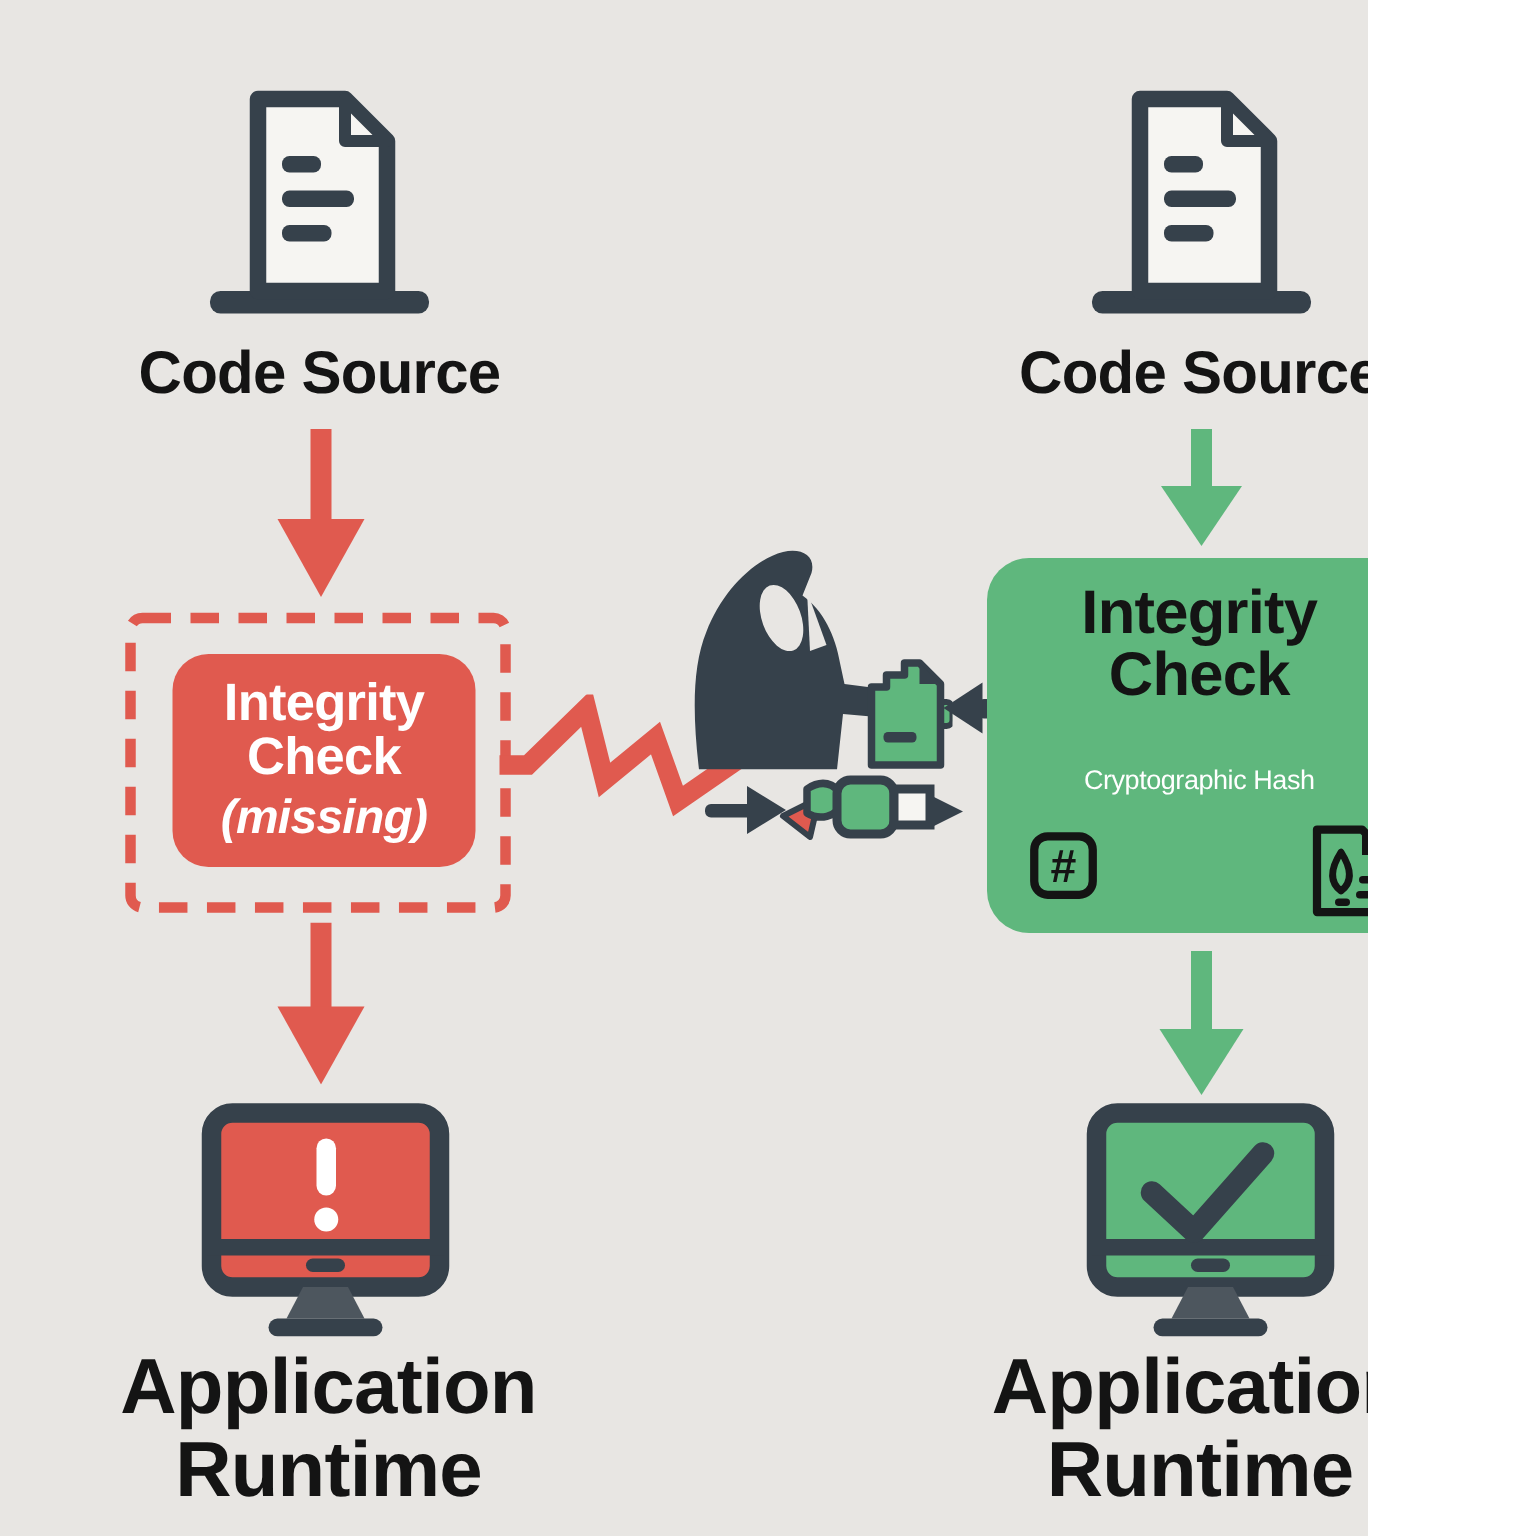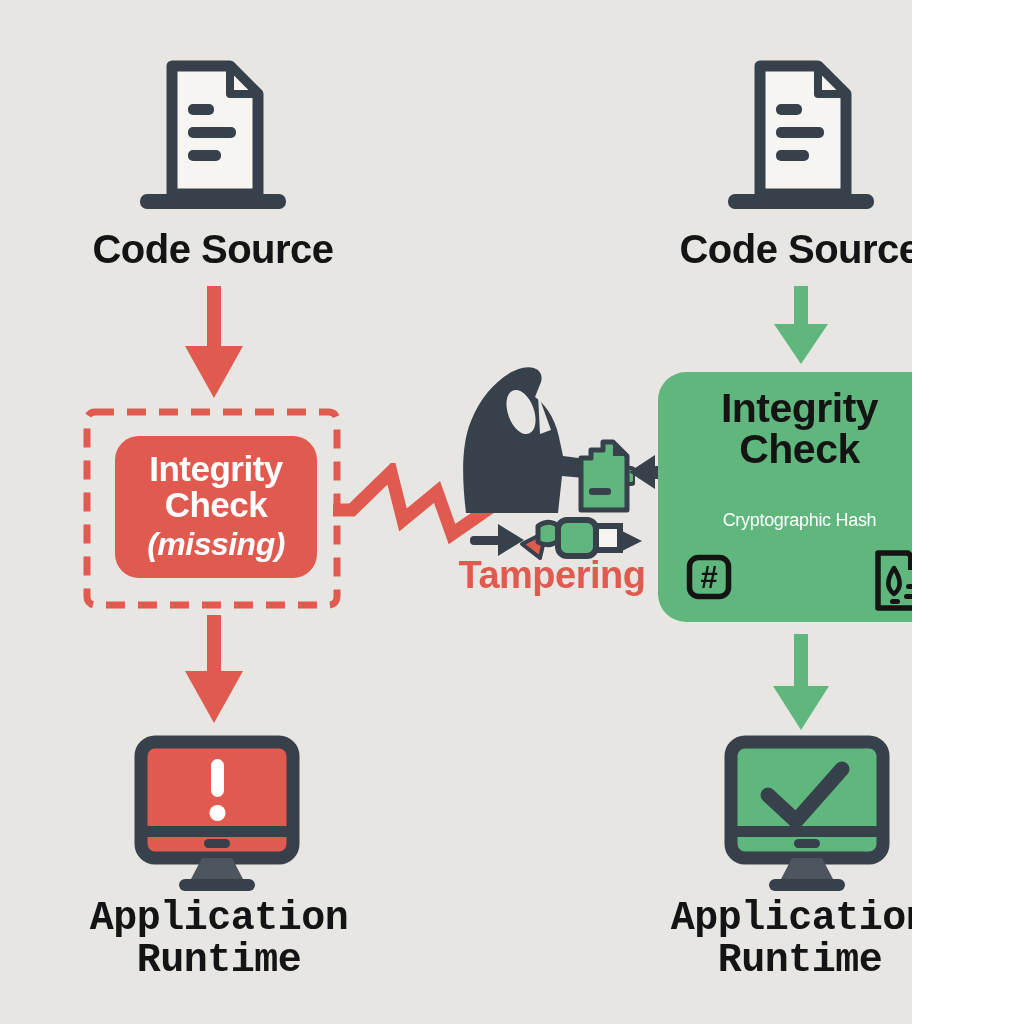--- a/index.html
+++ b/index.html
@@ -10,21 +10,21 @@
   .stage{
     position:relative;width:912px;height:1024px;background:var(--bg);
     overflow:hidden;font-family:"Liberation Sans",sans-serif;
   }
   .abs{position:absolute;}
   .label{
     position:absolute;text-align:center;font-weight:bold;color:var(--ink);
     letter-spacing:-0.5px;line-height:1.05;
   }
   .source-label{font-size:40px;}
-  .runtime-label{font-size:40px;font-family:Liberation Mono, monospace;}
+  .runtime-label{font-size:52px;}
   .tamper-label{font-size:38px;color:var(--red);}
   
   .red-box{
     position:absolute;left:115px;top:436px;width:202px;height:142px;
     background:var(--red);border-radius:24px;display:flex;flex-direction:column;
     align-items:center;justify-content:center;text-align:center;
   }
   .red-box .t1{color:var(--white);font-weight:bold;font-size:35px;line-height:1.02;letter-spacing:-0.5px;width:180px;}
   .red-box .t2{color:var(--white);font-weight:bold;font-size:32px;margin-top:3px;letter-spacing:-0.5px;font-style:italic;}
   
@@ -127,21 +127,20 @@
   <svg class="abs" style="left:468px;top:514px" width="176" height="52" viewBox="0 0 176 52">
     <rect class="f-dark" x="2" y="22" width="32" height="9" rx="4"></rect>
     <polygon class="f-dark" points="30,10 56,26 30,42"></polygon>
     <path class="f-red s-dark" stroke-width="4" stroke-linejoin="round" d="M54,30 L78,18 L72,44 Z"></path>
     <path class="f-green s-dark" stroke-width="5" stroke-linejoin="round" d="M70,12 C82,4 94,10 92,22 C90,31 78,33 70,28 Z"></path>
     <rect class="f-green s-dark" x="90" y="6" width="38" height="36" rx="9" stroke-width="6"></rect>
     <rect class="f-paper s-dark" x="128" y="12" width="24" height="24" stroke-width="6"></rect>
     <polygon class="f-dark" points="152,16 174,27 152,38"></polygon>
   </svg>
 
-  <div class="label tamper-label" style="left:452px;top:556px;width:200px">Tampering</div>
 
   <svg class="abs" style="left:726px;top:58px" width="150" height="152" viewBox="0 0 150 152">
     <rect class="f-dark" x="2" y="136" width="146" height="15" rx="7"></rect>
     <path class="f-paper s-dark" stroke-width="11" stroke-linejoin="round" d="M34,8 H92 L120,36 V136 H34 Z"></path>
     <path class="f-paper s-dark" stroke-width="8" stroke-linejoin="round" d="M92,8 L120,36 L92,36 Z"></path>
     <rect class="f-dark" x="50" y="46" width="26" height="11" rx="5"></rect>
     <rect class="f-dark" x="50" y="69" width="48" height="11" rx="5"></rect>
     <rect class="f-dark" x="50" y="92" width="33" height="11" rx="5"></rect>
   </svg>
 

